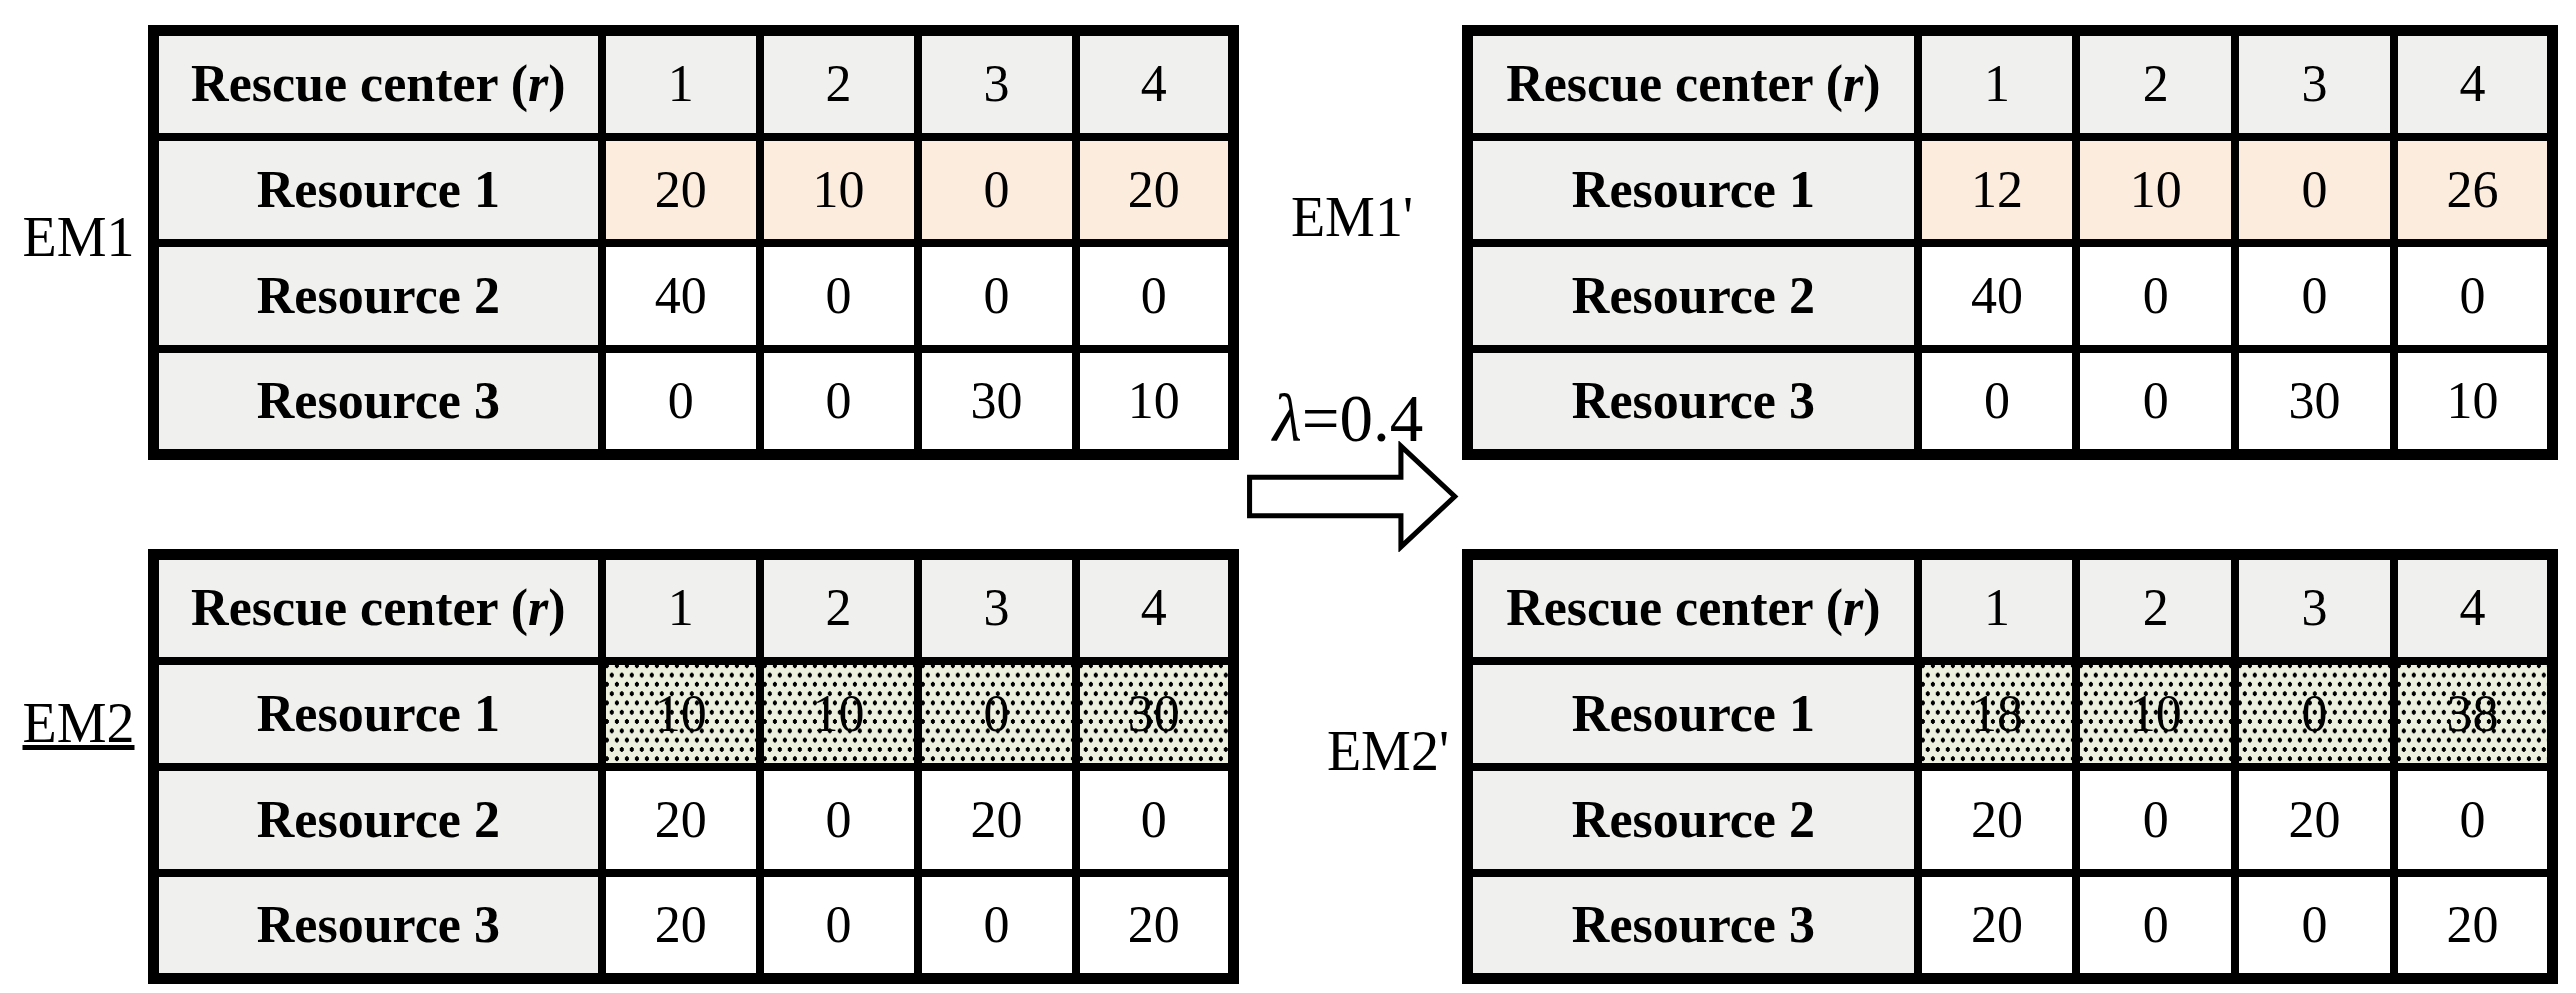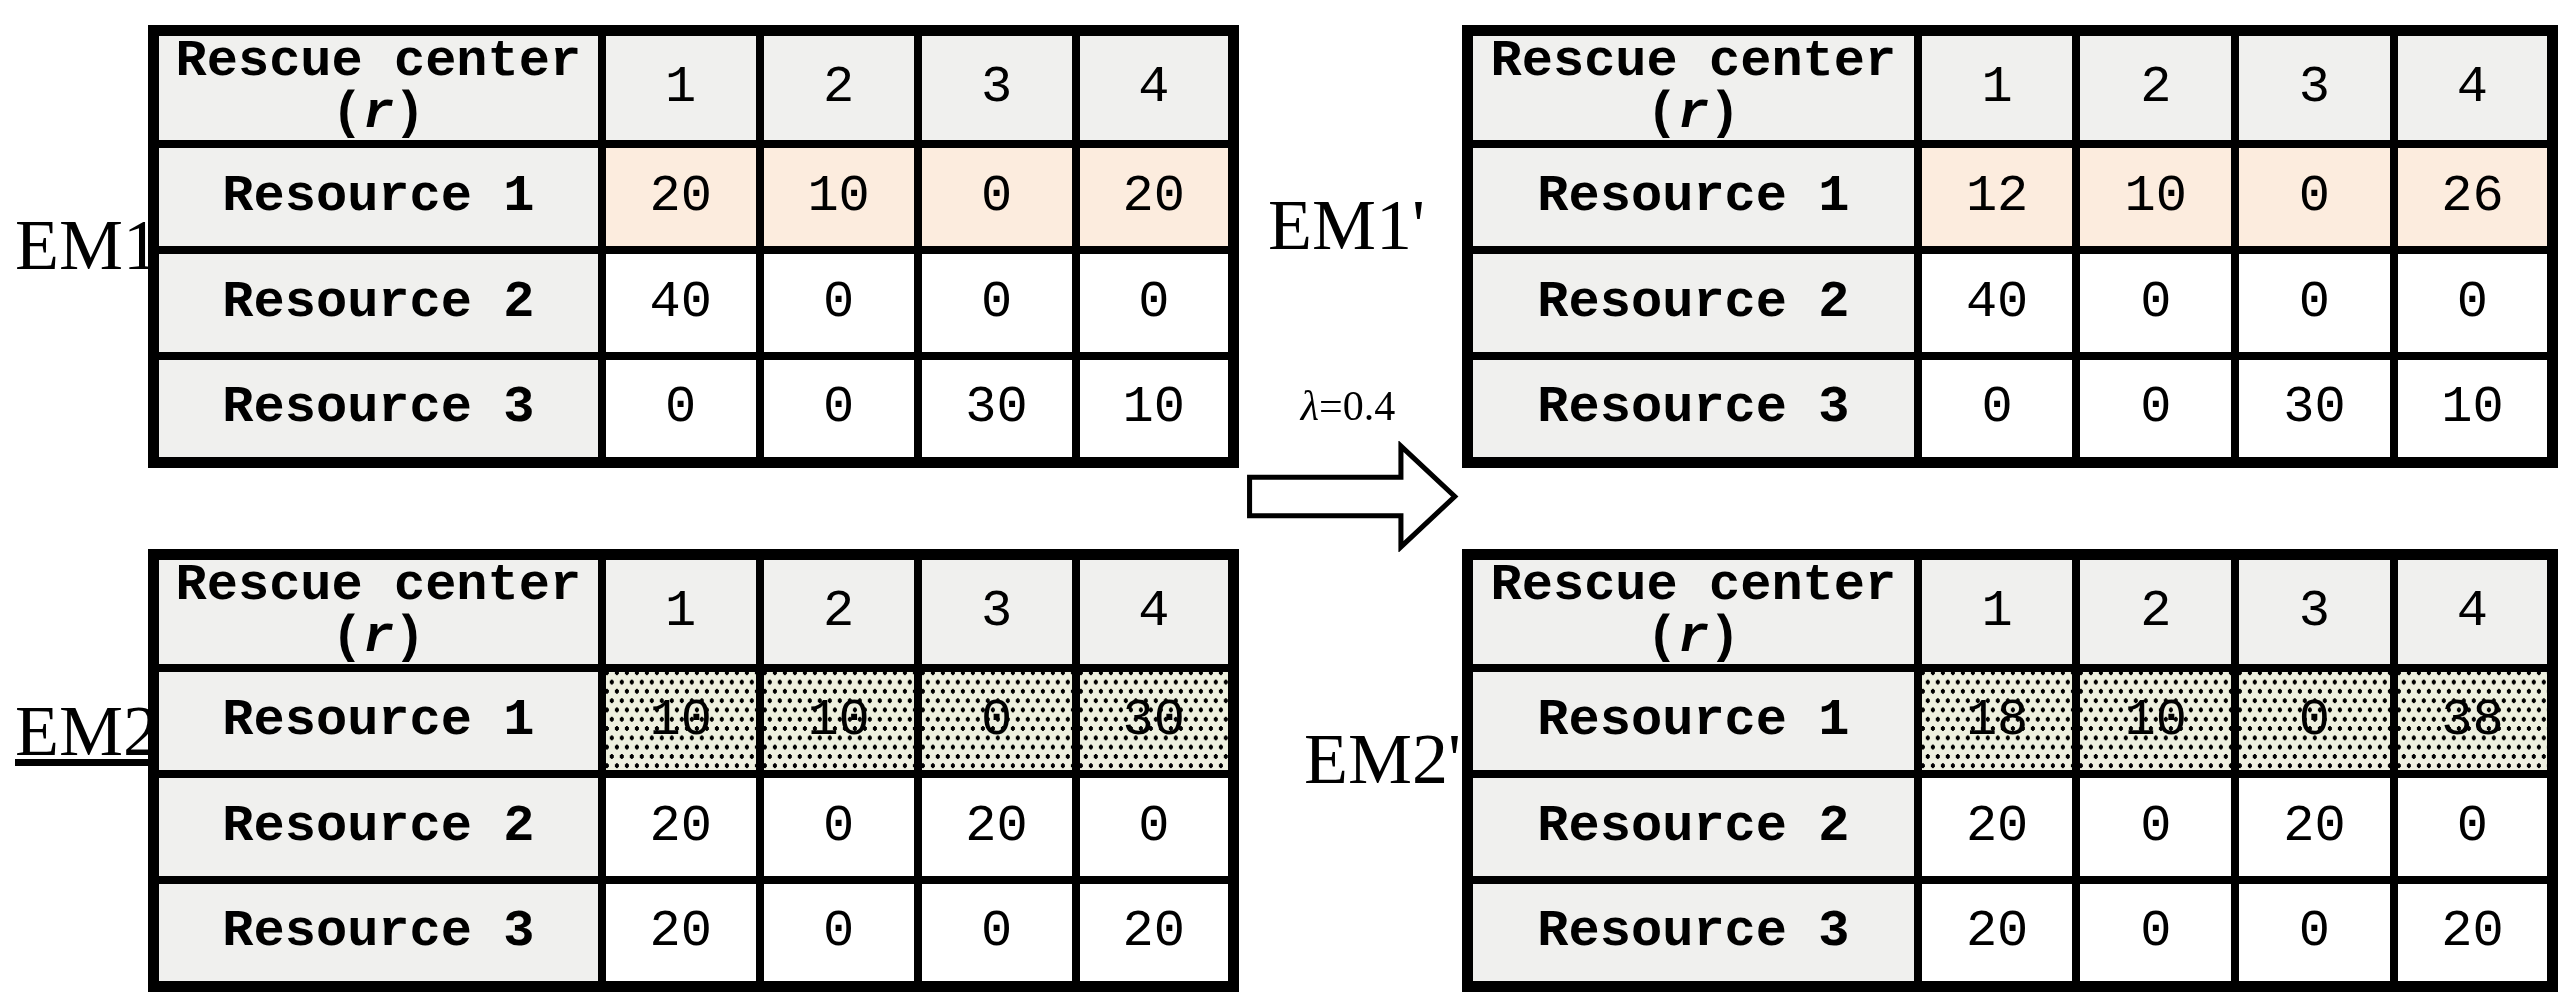--- a/index.html
+++ b/index.html
@@ -10,21 +10,20 @@
   }
   html,body{margin:0;padding:0;}
   body{
     width:2576px;height:993px;background:#ffffff;position:relative;
     font-family:"Liberation Serif", serif;color:#000;overflow:hidden;
   }
   .tbl-wrap{position:absolute;}
   table.em-table{
     border-collapse:collapse;table-layout:fixed;width:100%;height:100%;
     background:#fde047;
-    font-family:Liberation Mono, monospace;
   }
   table.em-table td{
     border:8.4px solid var(--border-c);
     text-align:center;vertical-align:middle;
     padding:0;font-size:52px;line-height:1;overflow:hidden;
   }
   table.em-table{border:11px solid var(--border-c);}
   col.c-label{width:41.5%;}
   col.c-val{width:14.625%;}
   tr.em-row{height:106px;}
@@ -40,29 +39,29 @@
       radial-gradient(circle, #000 2.1px, transparent 2.4px),
       radial-gradient(circle, #000 2.1px, transparent 2.4px);
     background-size:10px 18.6px;
     background-position:0.8px 0.8px, 5.9px 10px;
   }
   #t-em1 {left:148px; top:25px;  width:1091px;height:427px;}
   #t-em1p{left:1462px;top:25px;  width:1096px;height:427px;}
   #t-em2 {left:148px; top:549px; width:1091px;height:429px;}
   #t-em2p{left:1462px;top:549px; width:1096px;height:427px;}
   .side-label{
-    position:absolute;font-size:72px;line-height:1;white-space:nowrap;
+    position:absolute;font-size:56px;line-height:1;white-space:nowrap;
   }
   #l-em1 {left:15px;  top:209px;width:127px;text-align:center;}
   #l-em2 {left:15px;  top:695px;width:127px;text-align:center;text-decoration:underline;}
   #l-em1p{left:1268px;top:189px;width:145px;text-align:right;}
   #l-em2p{left:1304px;top:675px;width:145px;text-align:right;margin-top:48px;}
   #lambda{
     position:absolute;left:1251px;top:385px;width:194px;text-align:center;
-    font-size:42px;line-height:1;white-space:nowrap;
+    font-size:67px;line-height:1;white-space:nowrap;
   }
   #lambda i{font-style:italic;}
   #arrow-svg{position:absolute;left:1246px;top:441px;}
   .hdr-var{font-style:italic;font-weight:bold;}
 </style>
 </head>
 <body>
 
 <div class="tbl-wrap" id="t-em1">
   <table class="em-table">

